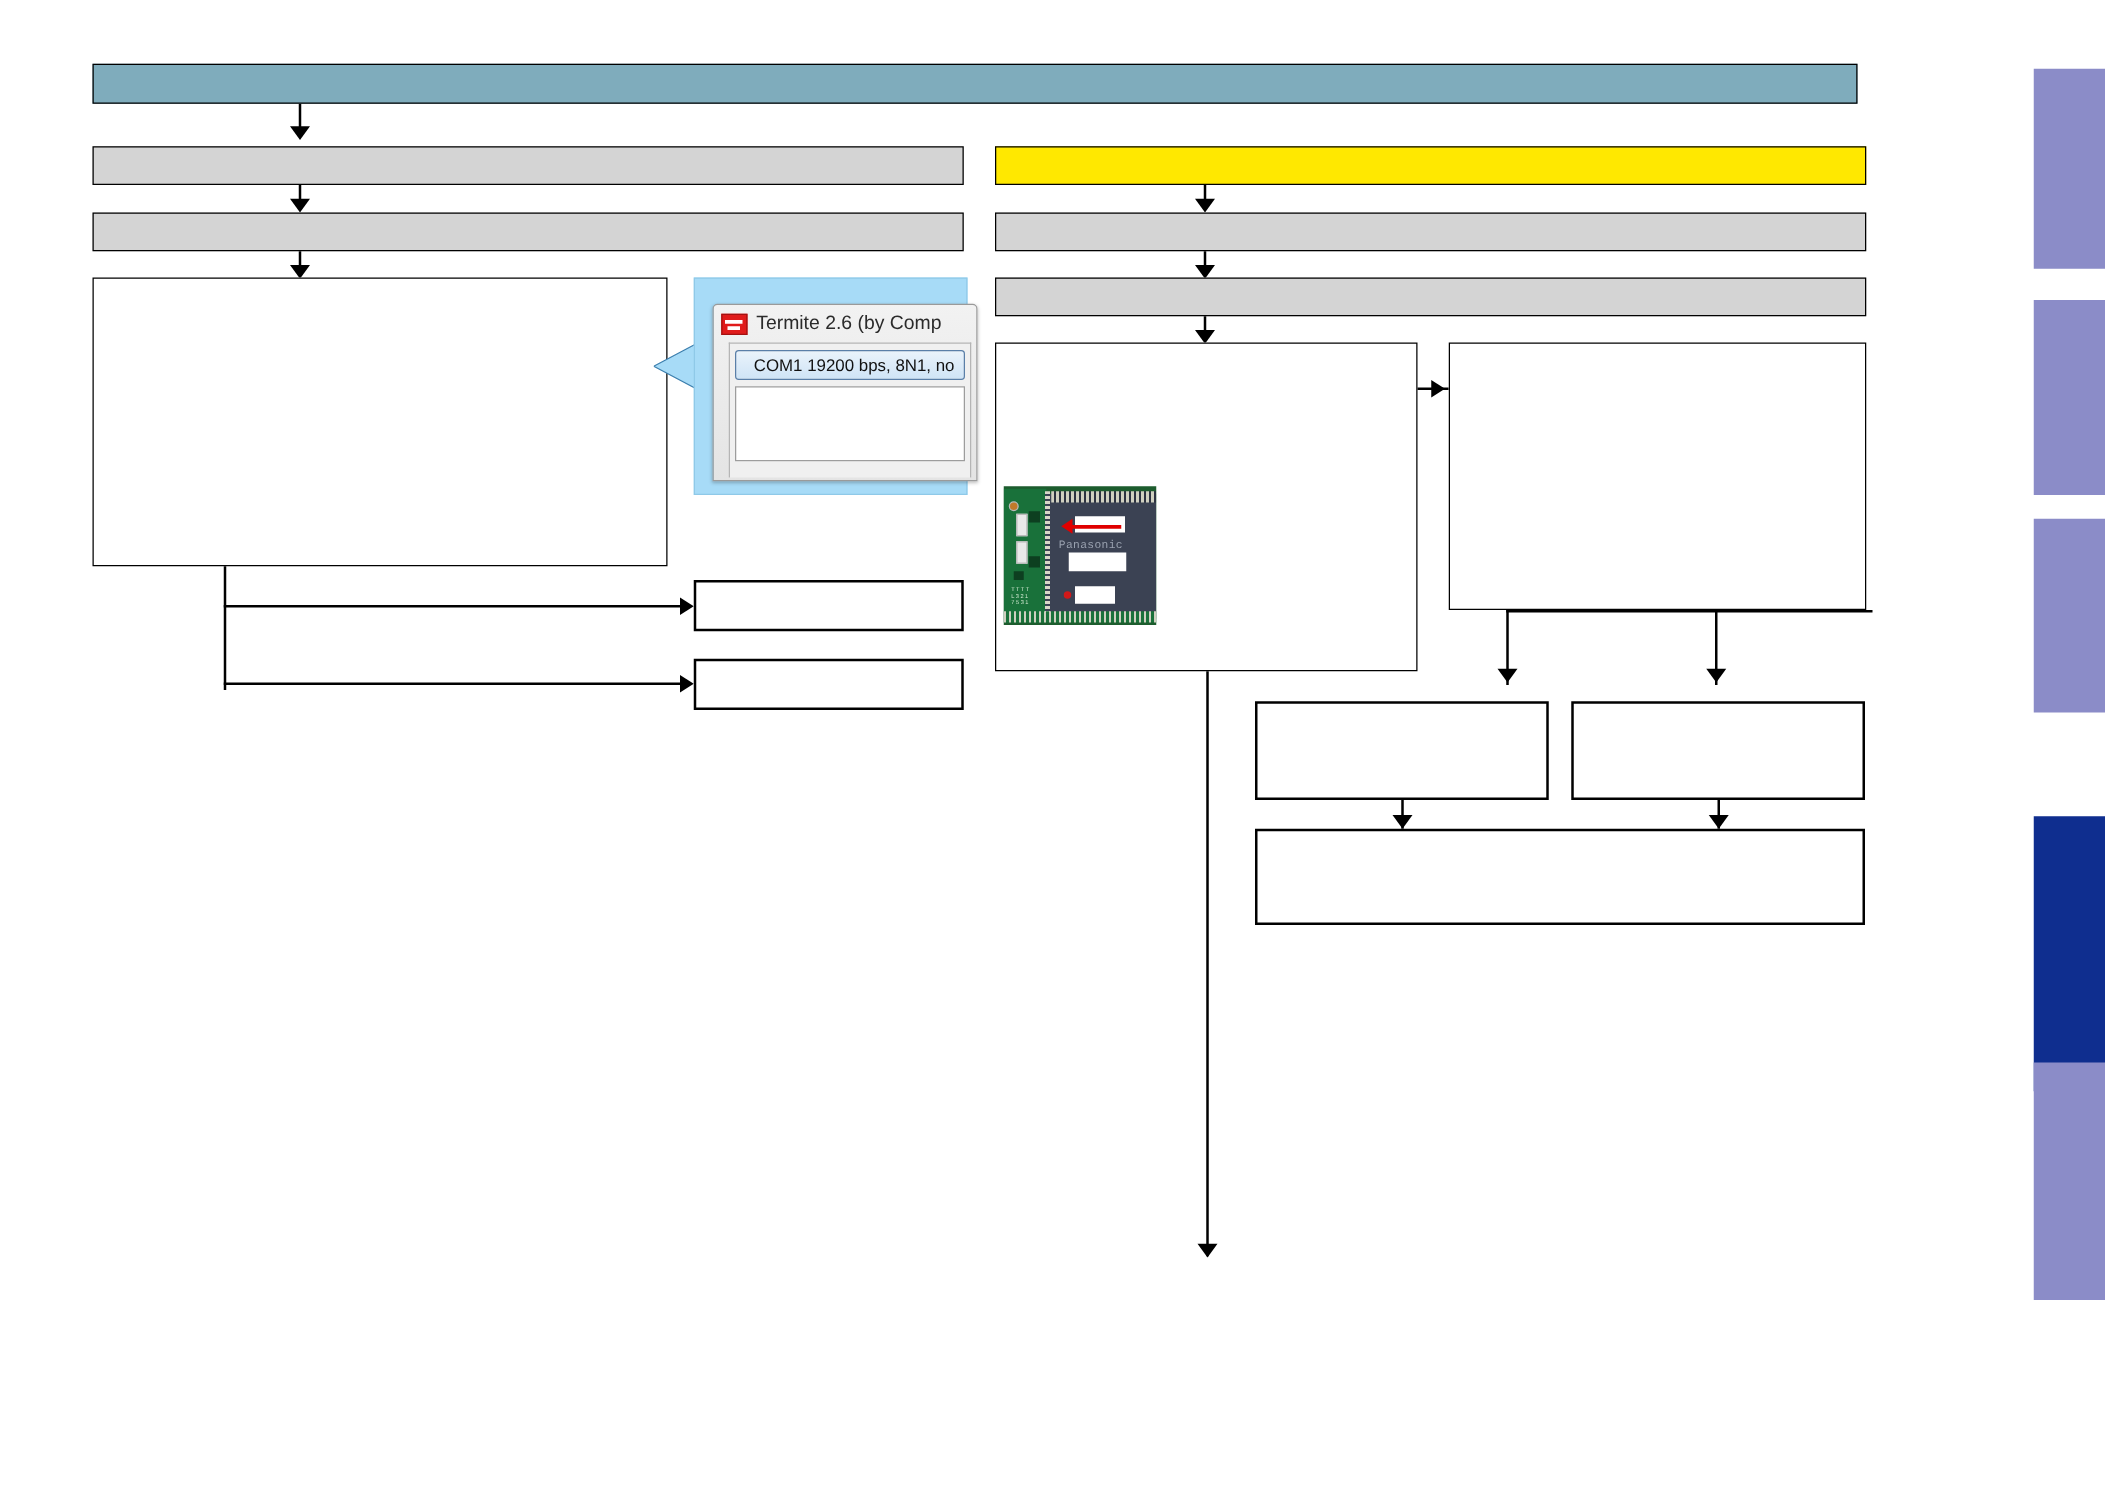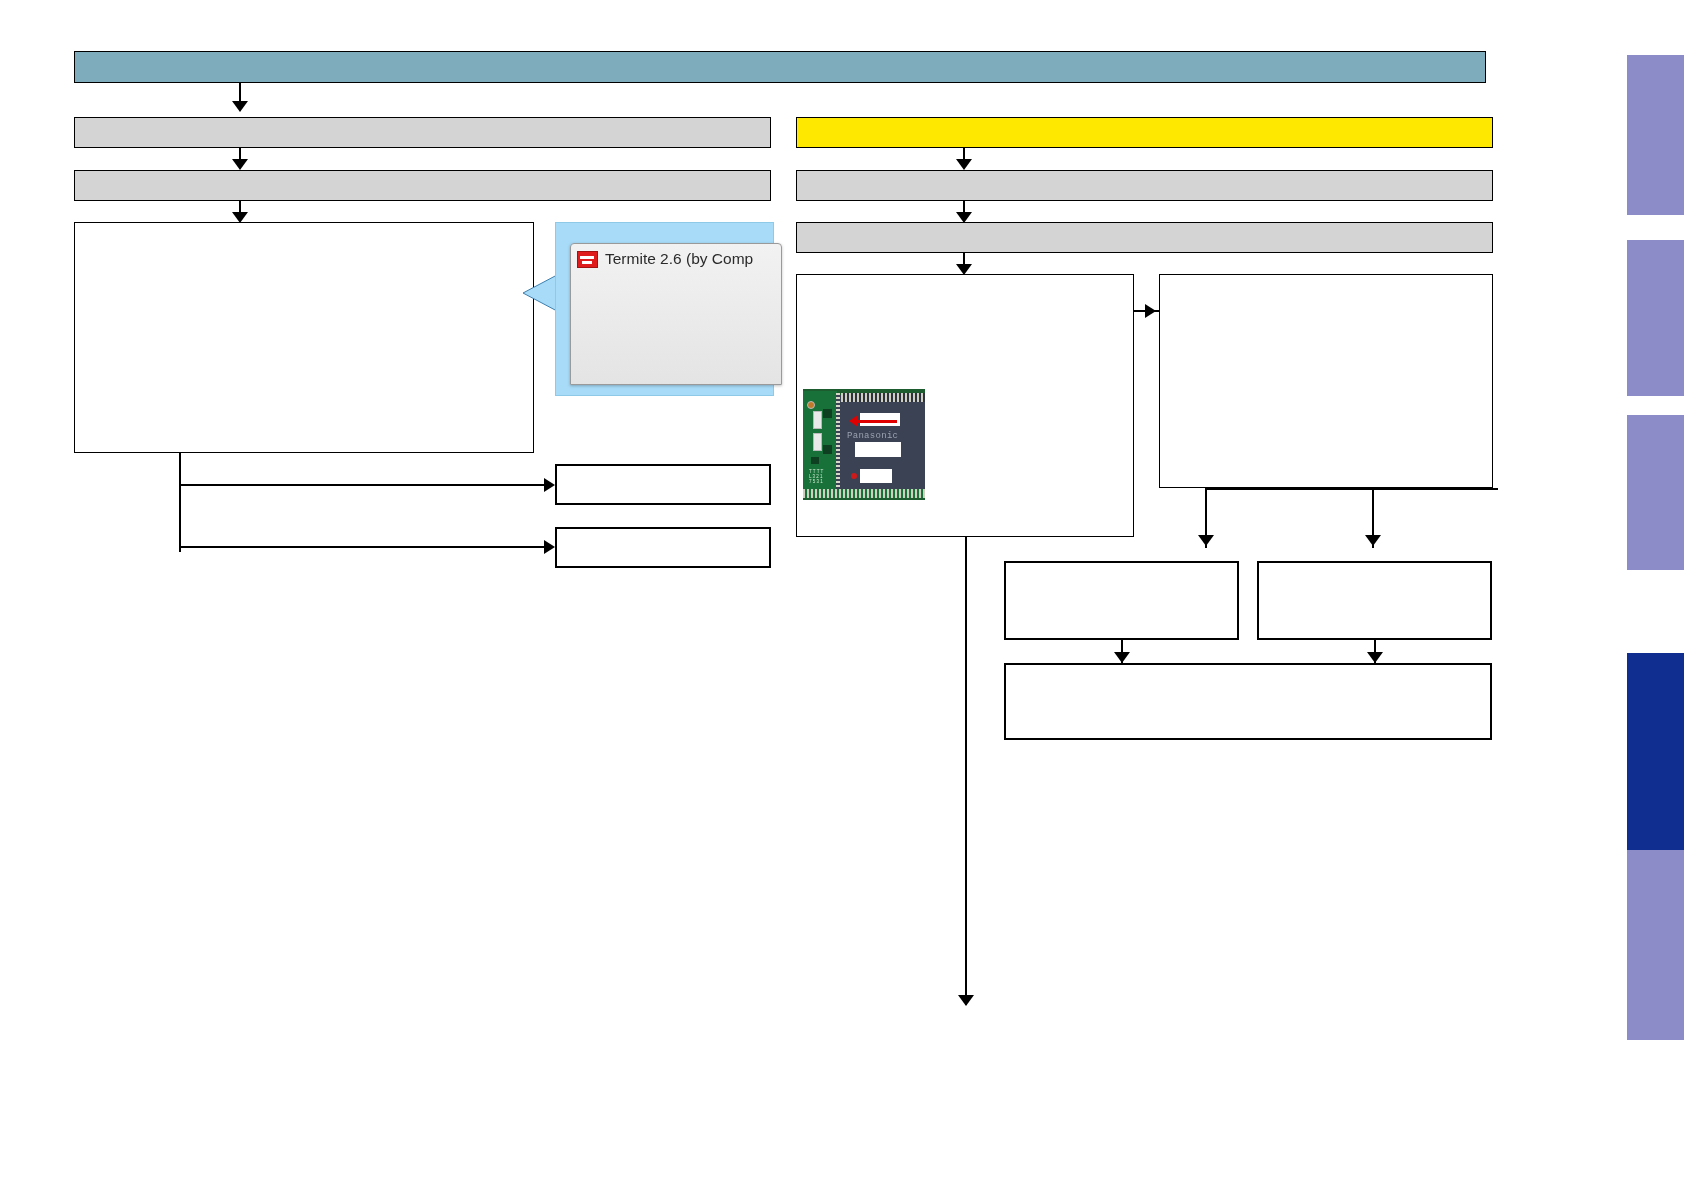--- a/index.html
+++ b/index.html
@@ -113,20 +113,24 @@
   <svg class="termite-callout" viewBox="0 0 34 36">
     <polygon points="34,0 0,18 34,36" fill="#A7DBF7" stroke="#3c7fae" stroke-width="1"></polygon>
   </svg>
 
   <div class="termite-wrap">
     <div class="termite-win">
       <div class="termite-title">
         <span class="termite-ico"></span>
         <span class="termite-name">Termite 2.6 (by Comp</span>
       </div>
+      <div class="termite-body">
+        <div class="termite-combo">COM1 19200 bps, 8N1, no</div>
+        <div class="termite-term"></div>
+      </div>
     </div>
   </div>
 
   <div class="node bar-yellow" style="left:796px;top:117px;width:697px;height:31px;"></div>
 
   <div class="vline" style="left:963px;top:148px;height:17px;"></div>
   <div class="arrow-down" style="left:956px;top:159px;"></div>
 
   <div class="node bar-grey" style="left:796px;top:170px;width:697px;height:31px;"></div>
 

